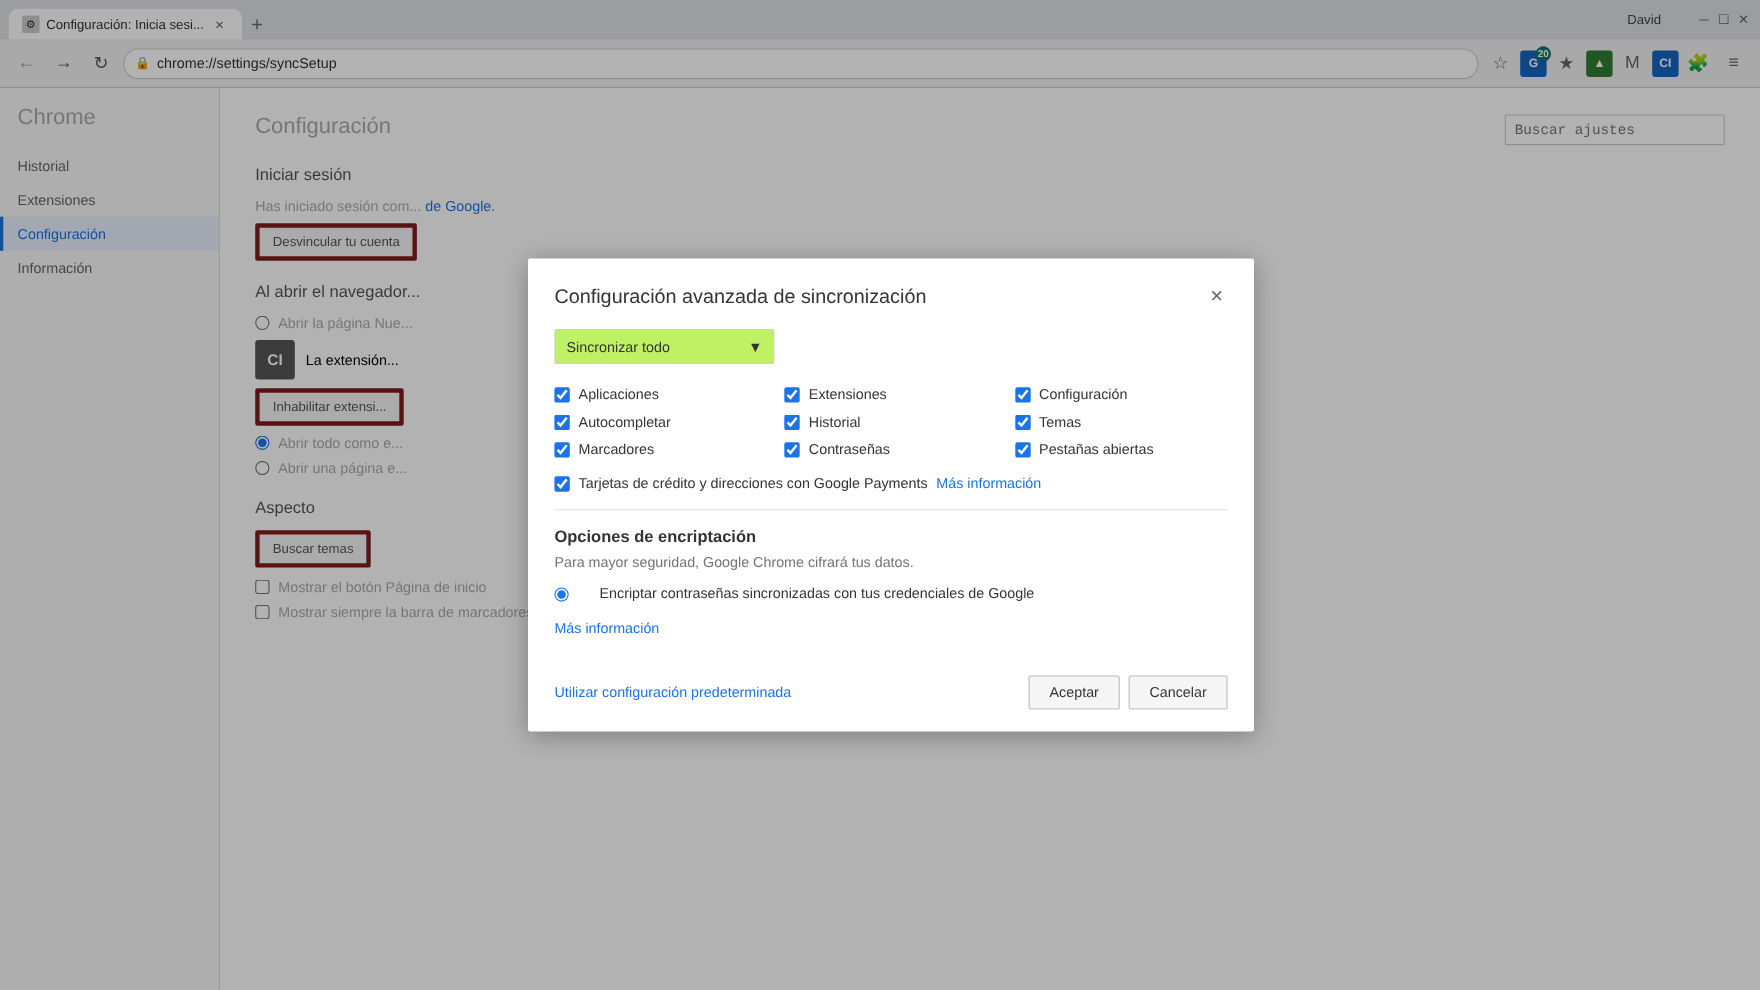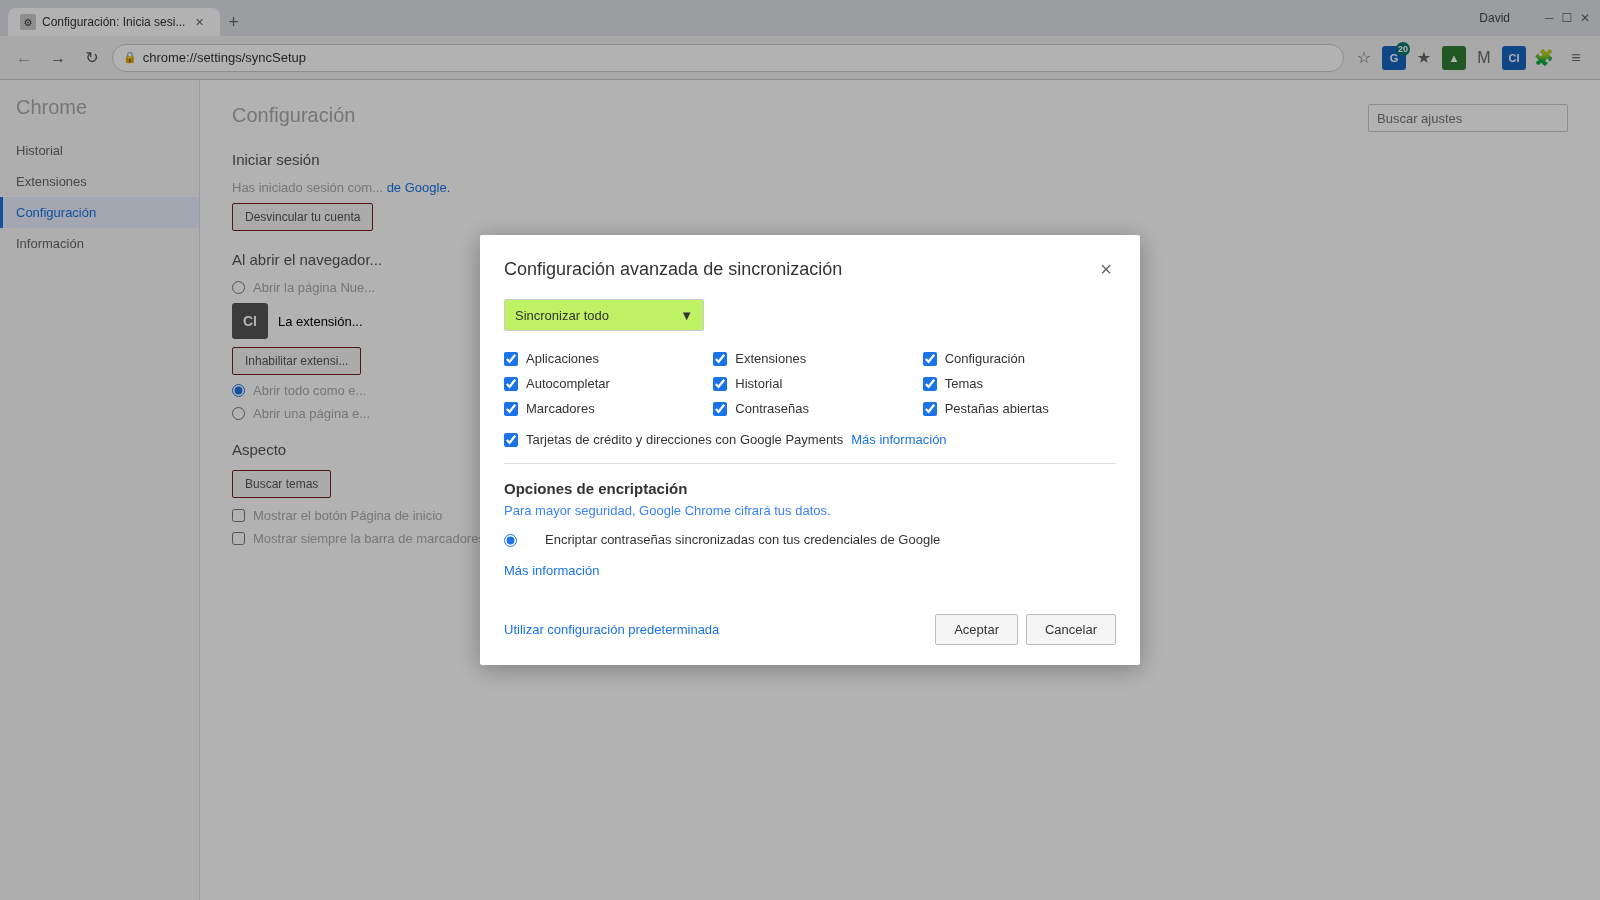--- a/index.html
+++ b/index.html
@@ -260,20 +260,21 @@
       position: absolute;
       top: 24px;
       right: 32px;
       width: 200px;
       height: 28px;
       border: 1px solid #ccc;
       border-radius: 2px;
       padding: 0 8px;
       font-size: 13px;
       color: #aaa;
+      font-family: Liberation Mono, monospace;
     }
 
     .section-title {
       font-size: 15px;
       color: #555;
       margin-bottom: 12px;
     }
 
     .section-desc {
       font-size: 13px;
@@ -281,21 +282,21 @@
       margin-bottom: 8px;
     }
 
     .link {
       color: #1a73e8;
       text-decoration: none;
       cursor: pointer;
     }
 
     .btn-default {
-      border: 1px solid #7f1d1d;
+      border: 4px solid #7f1d1d;
       background: #f5f5f5;
       padding: 6px 12px;
       font-size: 12px;
       color: #555;
       cursor: pointer;
       border-radius: 2px;
     }
 
     .radio-item {
       display: flex;
@@ -421,21 +422,21 @@
 
     .encryption-section .section-title {
       font-size: 15px;
       color: #333;
       font-weight: bold;
       margin-bottom: 6px;
     }
 
     .encryption-section .desc {
       font-size: 13px;
-      color: #3b82f6;
+      color: #737373;
       margin-bottom: 14px;
     }
 
     .radio-option {
       display: flex;
       align-items: flex-end;
       gap: 28px;
       margin-bottom: 12px;
       font-size: 13px;
       color: #333;

